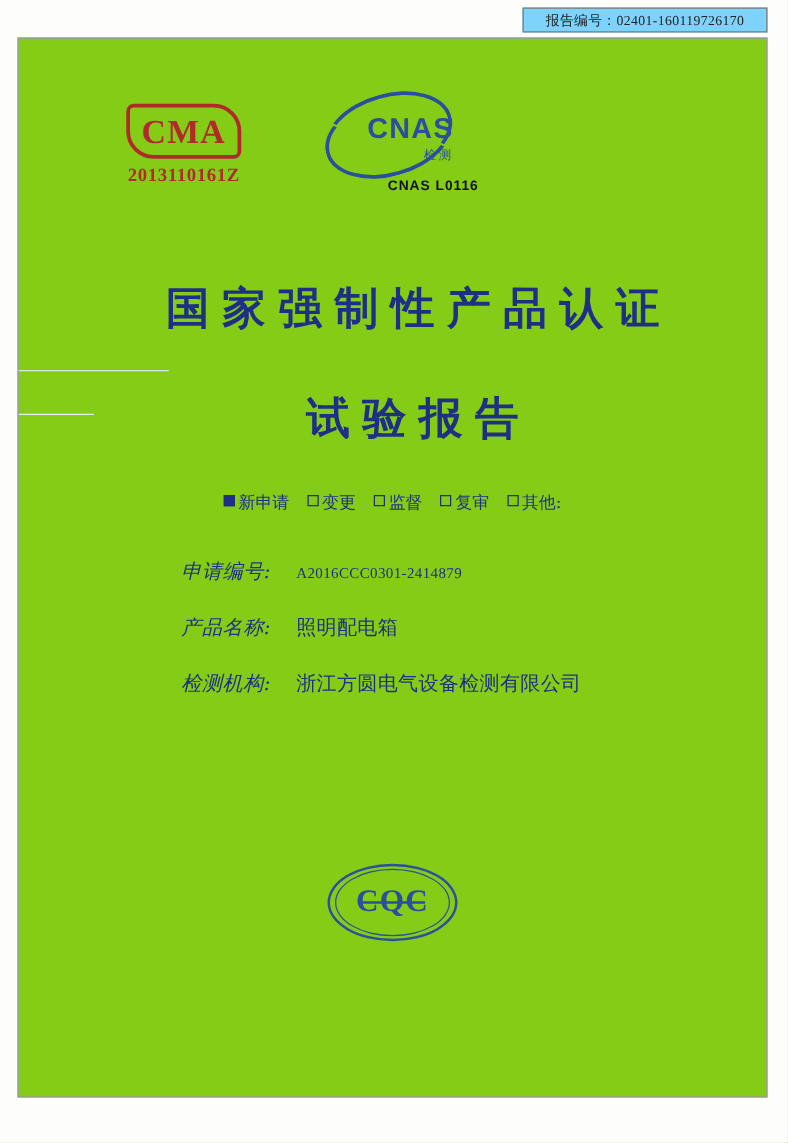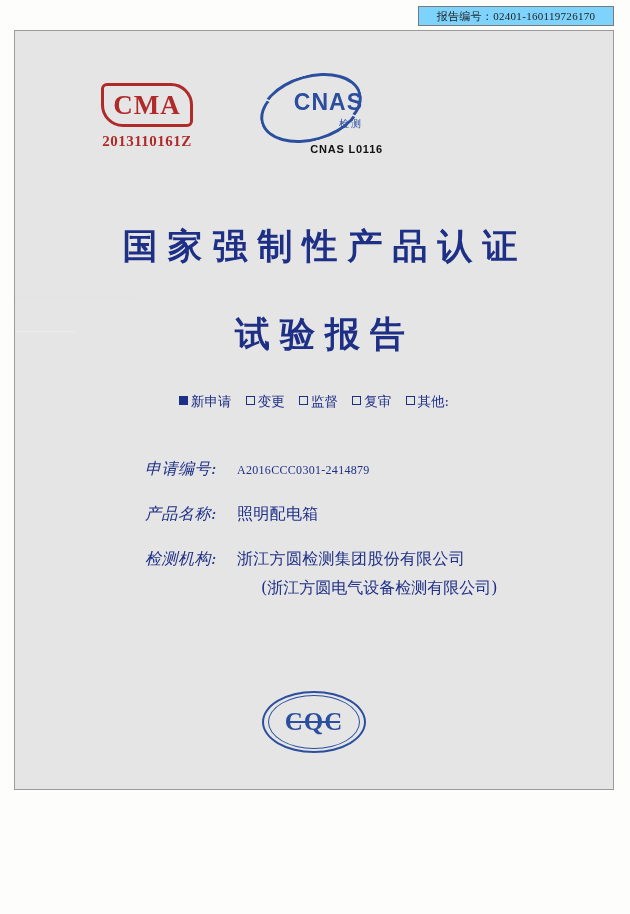--- a/index.html
+++ b/index.html
@@ -43,24 +43,24 @@
     letter-spacing: 0.3px;
     white-space: nowrap;
   }
 
   
   .doc-frame {
     position: absolute;
     top: 30px;
     left: 14px;
     width: 600px;
-    height: 760px;
+    height: 848px;
     border: 1px solid #9a9a9a;
     box-sizing: border-box;
-    background: #e5e5e5;
+    background: #84cc16;
   }
 
   
   .scan-line {
     position: absolute;
     top: 265px;
     left: 0;
     width: 120px;
     height: 1px;
     background: #e3e3e3;
@@ -189,21 +189,21 @@
     font-family: "Liberation Sans", sans-serif;
     font-size: 11px;
     font-weight: bold;
     color: #111;
     letter-spacing: 0.8px;
   }
 
   
   .title1, .title2 {
     position: absolute;
-    left: 6px;
+    left: 16px;
     width: 100%;
     text-align: center;
     font-family: "DejaVu Serif", serif;
     font-weight: bold;
     color: #1e2f86;
     letter-spacing: 10px;
     text-indent: 10px;
   }
   .title1 {
     top: 192px;
@@ -239,21 +239,21 @@
     vertical-align: 1px;
     box-sizing: border-box;
   }
   .box.filled {
     background: #1e2f86;
   }
 
   
   .fields {
     position: absolute;
-    top: 428px;
+    top: 416px;
     left: 0;
     width: 100%;
   }
   .field {
     display: flex;
     align-items: baseline;
     padding: 0 0 0 130px;
     margin-bottom: 24px;
     font-size: 17px;
   }
@@ -393,24 +393,23 @@
       </div>
 
       <div class="field">
         <span class="label">产品名称:</span>
         <span class="value cjk">照明配电箱</span>
       </div>
 
 
       <div class="field">
         <span class="label">检测机构:</span>
-        <span class="value cjk">浙江方圆检测集团股份有限公司</span>
-      </div>
-
-      <div class="subvalue">(浙江方圆电气设备检测有限公司)</div>
+        <span class="value cjk">浙江方圆电气设备检测有限公司</span>
+      </div>
+
 
     </div>
 
     <div class="cqc">
       <div class="cqc-seal">
         <div class="ring"></div>
         <div class="ring2"></div>
         <div class="bar"></div>
         <div class="letters">CQC</div>
       </div>

